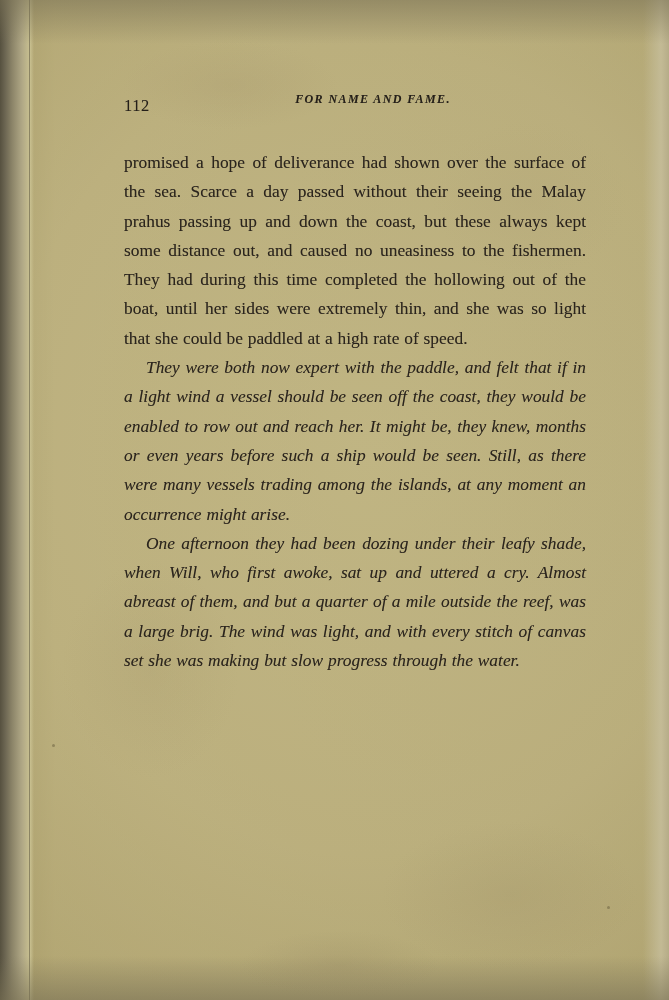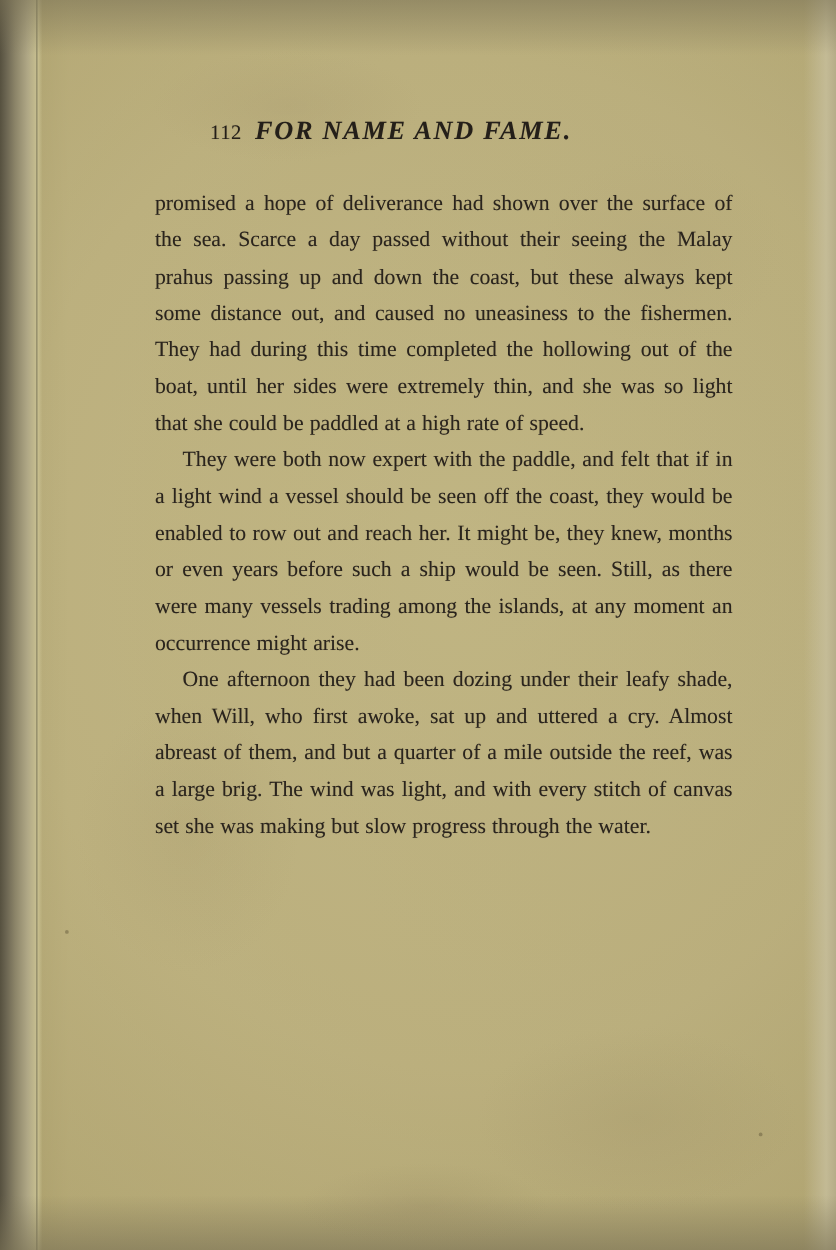--- a/index.html
+++ b/index.html
@@ -80,52 +80,51 @@
   .content {
     position: absolute;
     left: 124px;
     top: 92px;
     width: 462px;
   }
   .running-head {
     position: relative;
     height: 26px;
     margin-bottom: 30px;
-    margin-left: 44px;
   }
   .folio {
     position: absolute;
     left: 0; top: 4px;
     font-size: 16.5px;
     color: #241f19;
     letter-spacing: .5px;
   }
   .head-title {
     position: absolute;
     left: 0; right: 0; top: 0;
-    text-align: left;
+    text-align: center;
     font-style: italic;
     font-weight: bold;
-    font-size: 21px;
+    font-size: 12px;
     letter-spacing: 1.4px;
     color: #241f19;
     padding-left: 36px;
   }
   p.para {
     margin: 0;
     text-indent: 22px;
     font-size: 17.4px;
     line-height: 29.3px;
     color: #2a241d;
     text-align: justify;
     text-justify: inter-word;
     word-spacing: .5px;
     -webkit-font-smoothing: antialiased;
   }
-  p.para + p.para { margin-top: 0; }
+  p.para + p.para { margin-top: 0; font-style: italic; }
   p.para.first { text-indent: 0; font-family: Liberation Serif, serif; }
   
   .content { text-shadow: 0 0 .6px rgba(40,34,26,.28); }
 </style>
 </head>
 <body>
 
 <div class="scan">
 
   <div class="binding"></div>

